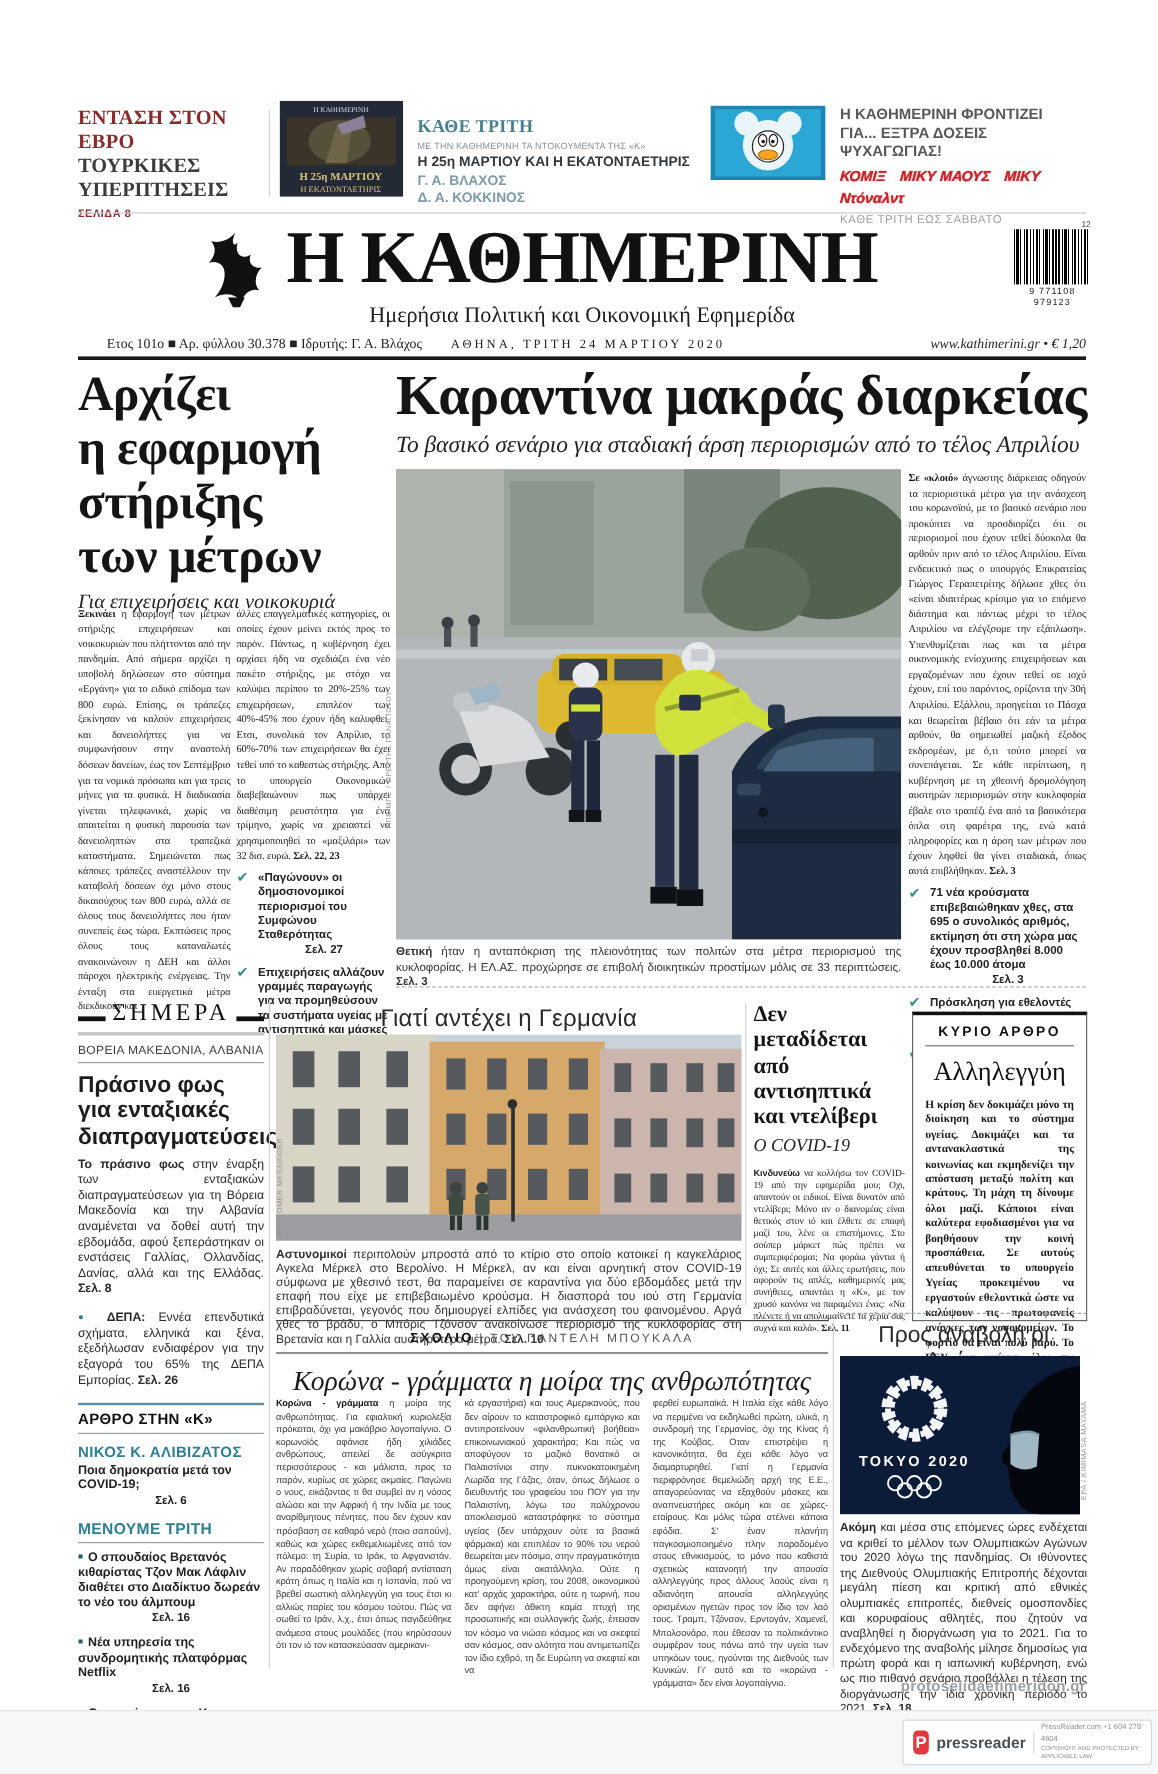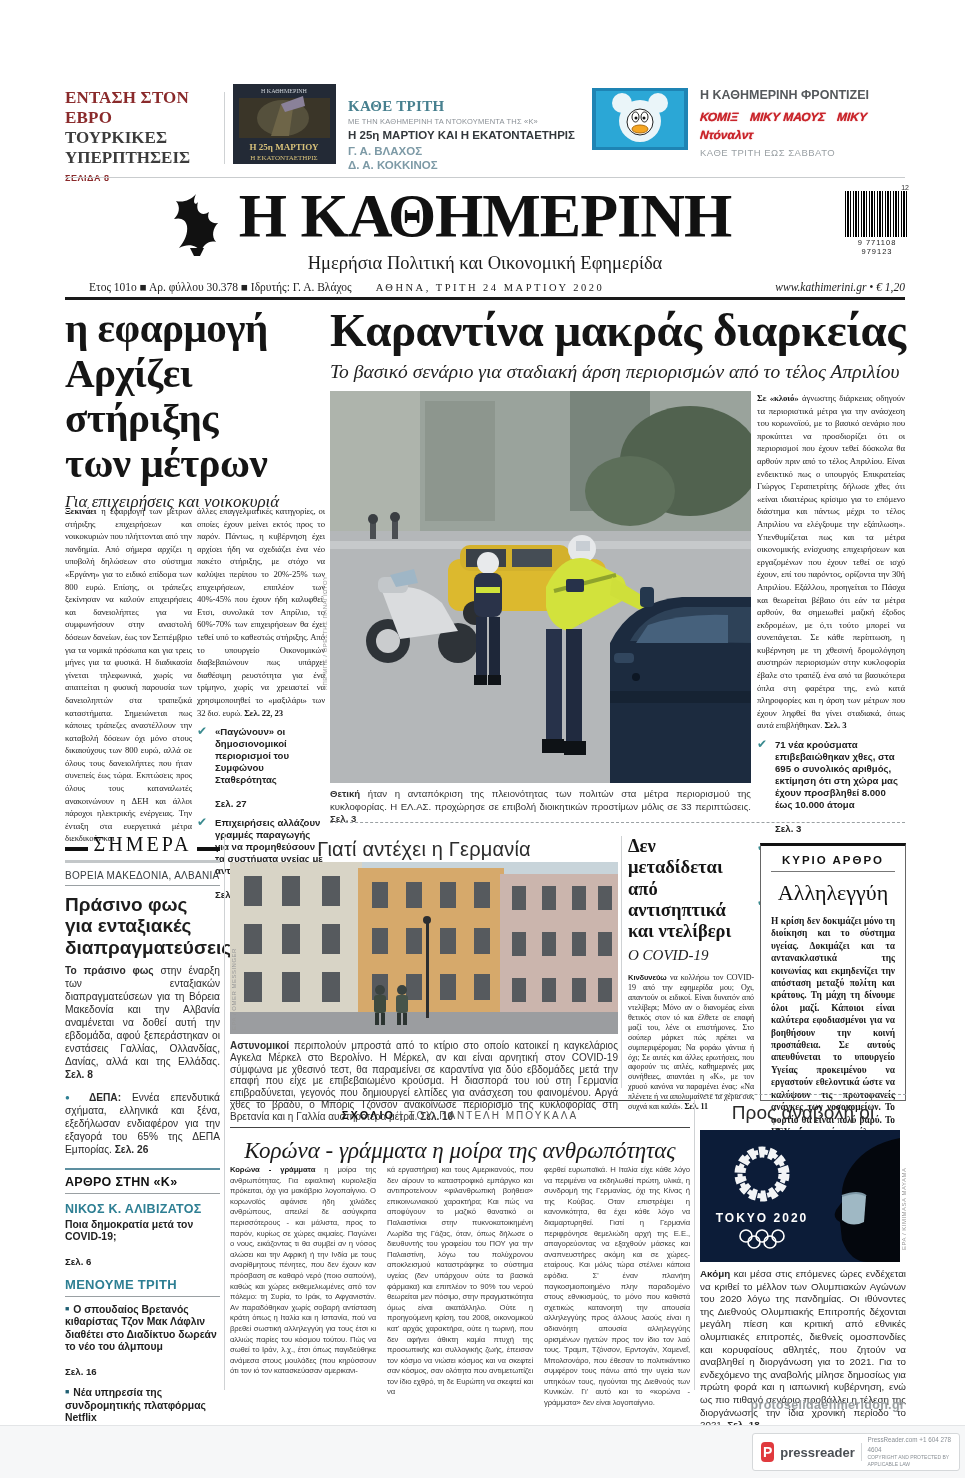--- a/index.html
+++ b/index.html
@@ -36,21 +36,21 @@
   .h-left{font-family:"Liberation Serif",serif;font-size:41px;line-height:1.1;font-weight:600;color:#151515;letter-spacing:-.5px;}
   .h-left-sub{font-family:"Liberation Serif",serif;font-style:italic;font-size:17px;color:#222;}
   .h-main{font-family:"Liberation Serif",serif;font-size:47px;font-weight:600;color:#151515;letter-spacing:-.5px;}
   .h-main-sub{font-family:"Liberation Serif",serif;font-style:italic;font-size:19.5px;color:#222;}
   .bodyserif{font-family:"Liberation Serif",serif;font-size:8.7px;line-height:12.6px;letter-spacing:-.1px;color:#1a1a1a;}
   .bodyserif b{font-weight:700;}
   .capt{font-size:9.6px;line-height:12.5px;color:#333;}
   .bullet{display:flex;gap:5px;margin-top:7px;}
   .bullet .chk{color:#3a8a8f;font-family:"DejaVu Sans",sans-serif;font-size:12px;line-height:11px;flex:0 0 13px;}
   .bullet .btxt{font-size:9.6px;font-weight:bold;line-height:12px;color:#222;flex:1;}
-  .pgline{text-align:left;font-weight:bold;font-size:9.6px;margin-top:12px;}
+  .pgline{text-align:center;font-weight:bold;font-size:9.6px;margin-top:0;}
   
   .sim-h{font-family:"Liberation Serif",serif;font-size:20px;letter-spacing:3px;color:#111;}
   .sim-kicker{font-size:10px;color:#3a3f42;letter-spacing:.3px;}
   .sim-head{font-size:19px;font-weight:bold;line-height:1.12;color:#1d1d1d;}
   .sim-body{font-size:10.2px;line-height:13px;color:#2a2a2a;}
   .sim-item{font-size:10.4px;font-weight:bold;line-height:12.5px;color:#222;}
   .sq{color:#1f5f73;font-size:7px;vertical-align:2px;margin-right:4px;}
   .sideh{font-size:12.5px;font-weight:bold;letter-spacing:.3px;}
   
   .ger-h{font-size:20px;color:#2b2b2b;letter-spacing:.2px;}
@@ -123,20 +123,21 @@
       <circle cx="48" cy="34" r="13" fill="#ffffff" stroke="#222" stroke-width="1"></circle>
       <ellipse cx="43.5" cy="29" rx="3.5" ry="5" fill="#fff" stroke="#222" stroke-width="1"></ellipse>
       <ellipse cx="52.5" cy="29" rx="3.5" ry="5" fill="#fff" stroke="#222" stroke-width="1"></ellipse>
       <circle cx="44" cy="30" r="1.5" fill="#111"></circle>
       <circle cx="52" cy="30" r="1.5" fill="#111"></circle>
       <ellipse cx="48" cy="41" rx="8" ry="4" fill="#f5a623" stroke="#b06f10" stroke-width="1"></ellipse>
     </svg>
   </div>
   <div class="abs" style="left:700px;top:88px;width:210px;">
     <div class="comics-l">Η ΚΑΘΗΜΕΡΙΝΗ ΦΡΟΝΤΙΖΕΙ</div>
+    <div class="comics-l">ΓΙΑ... ΕΞΤΡΑ ΔΟΣΕΙΣ ΨΥΧΑΓΩΓΙΑΣ!</div>
     <div style="margin-top:3px;">
       <span class="comiclogo">ΚΟΜΙΞ</span>
       <span class="comiclogo">ΜΙΚΥ ΜΑΟΥΣ</span>
       <span class="comiclogo">ΜΙΚΥ</span>
       <span class="comiclogo">Ντόναλντ</span>
     </div>
     <div class="comics-s">ΚΑΘΕ ΤΡΙΤΗ ΕΩΣ ΣΑΒΒΑΤΟ</div>
   </div>
 
   <div class="abs rule" style="left:65px;top:177px;width:840px;"></div>
@@ -157,22 +158,22 @@
     <div class="barcode"></div>
     <div class="ctr" style="font-size:7.5px;color:#222;margin-top:1px;letter-spacing:1px;">9 771108 979123</div>
   </div>
 
   <div class="abs infobar" style="left:65px;top:281px;width:300px;margin-left:24px;">Ετος 101ο ■ Αρ. φύλλου 30.378 ■ Ιδρυτής: Γ. Α. Βλάχος</div>
   <div class="abs infobar info-ctr ctr" style="left:330px;top:282px;width:320px;">ΑΘΗΝΑ, ΤΡΙΤΗ 24 ΜΑΡΤΙΟΥ 2020</div>
   <div class="abs infobar rt" style="left:705px;top:281px;width:200px;font-style:italic;">www.kathimerini.gr • € 1,20</div>
   <div class="abs thickrule" style="left:65px;top:297px;width:840px;"></div>
 
   <div class="abs" style="left:65px;top:306px;width:262px;">
+    <div class="h-left">Αρχίζει</div>
     <div class="h-left">η εφαρμογή</div>
-    <div class="h-left">Αρχίζει</div>
     <div class="h-left">στήριξης</div>
     <div class="h-left">των μέτρων</div>
     <div class="h-left-sub" style="margin-top:6px;">Για επιχειρήσεις και νοικοκυριά</div>
   </div>
   <div class="abs bodyserif just" style="left:65px;top:505px;width:127px;">
     <b>Ξεκινάει</b><span> η εφαρμογή των μέτρων στήριξης επιχειρήσεων και νοικοκυριών που πλήττονται από την πανδημία. Από σήμερα αρχίζει η υποβολή δηλώσεων στο σύστημα «Εργάνη» για το ειδικό επίδομα των 800 ευρώ. Επίσης, οι τράπεζες ξεκίνησαν να καλούν επιχειρήσεις και δανειολήπτες για να συμφωνήσουν στην αναστολή δόσεων δανείων, έως τον Σεπτέμβριο για τα νομικά πρόσωπα και για τρεις μήνες για τα φυσικά. Η διαδικασία γίνεται τηλεφωνικά, χωρίς να απαιτείται η φυσική παρουσία των δανειοληπτών στα τραπεζικά καταστήματα. Σημειώνεται πως κάποιες τράπεζες αναστέλλουν την καταβολή δόσεων όχι μόνο στους δικαιούχους των 800 ευρώ, αλλά σε όλους τους δανειολήπτες που ήταν συνεπείς έως τώρα. Εκπτώσεις προς όλους τους καταναλωτές ανακοινώνουν η ΔΕΗ και άλλοι πάροχοι ηλεκτρικής ενέργειας. Την ένταξη στα ευεργετικά μέτρα διεκδικούν και</span>
   </div>
   <div class="abs" style="left:197px;top:505px;width:128px;">
     <div class="bodyserif just"><span>άλλες επαγγελματικές κατηγορίες, οι οποίες έχουν μείνει εκτός προς το παρόν. Πάντως, η κυβέρνηση έχει αρχίσει ήδη να σχεδιάζει ένα νέο πακέτο στήριξης, με στόχο να καλύψει περίπου το 20%-25% των επιχειρήσεων, επιπλέον των 40%-45% που έχουν ήδη καλυφθεί. Ετσι, συνολικά τον Απρίλιο, το 60%-70% των επιχειρήσεων θα έχει τεθεί υπό το καθεστώς στήριξης. Από το υπουργείο Οικονομικών διαβεβαιώνουν πως υπάρχει διαθέσιμη ρευστότητα για ένα τρίμηνο, χωρίς να χρειαστεί να χρησιμοποιηθεί το «μαξιλάρι» των 32 δισ. ευρώ.</span> <b class="pg">Σελ. 22, 23</b></div>
     <div class="bullet">

